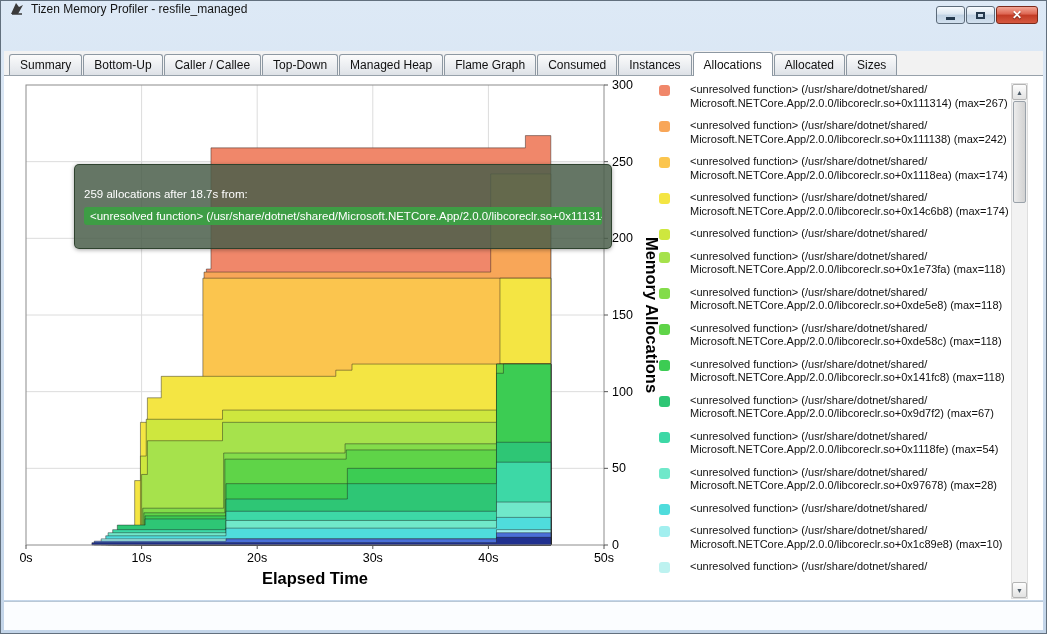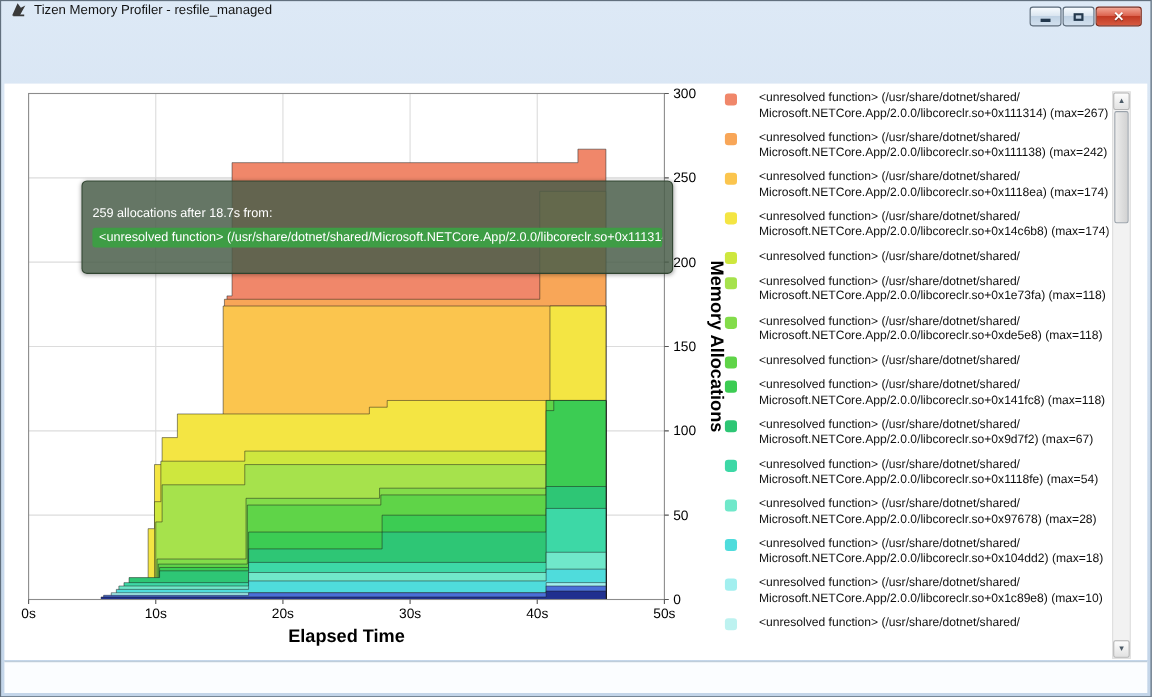--- a/index.html
+++ b/index.html
@@ -62,20 +62,33 @@
       <div class="wbtn">
           <div class="glyph-max"></div>
         </div>
       <div class="wbtn close">
           <span class="glyph-close">✕</span>
         </div>
     </div>
   </div>
 
 
+  <div class="tabstrip" id="tabstrip">
+      <div class="tab">Summary</div>
+      <div class="tab">Bottom-Up</div>
+      <div class="tab">Caller / Callee</div>
+      <div class="tab">Top-Down</div>
+      <div class="tab">Managed Heap</div>
+      <div class="tab">Flame Graph</div>
+      <div class="tab">Consumed</div>
+      <div class="tab">Instances</div>
+      <div class="tab active">Allocations</div>
+      <div class="tab">Allocated</div>
+      <div class="tab">Sizes</div>
+    </div>
 
   <div class="content">
     <svg id="chart-svg" width="660" height="520">
         <line x1="137.60000000000002" y1="9" x2="137.60000000000002" y2="469" stroke="#dcdcdc" stroke-width="1"></line>
         <line x1="253.20000000000002" y1="9" x2="253.20000000000002" y2="469" stroke="#dcdcdc" stroke-width="1"></line>
         <line x1="368.8" y1="9" x2="368.8" y2="469" stroke="#dcdcdc" stroke-width="1"></line>
         <line x1="484.40000000000003" y1="9" x2="484.40000000000003" y2="469" stroke="#dcdcdc" stroke-width="1"></line>
         <line x1="22" y1="392.33333333333337" x2="600" y2="392.33333333333337" stroke="#dcdcdc" stroke-width="1"></line>
         <line x1="22" y1="315.6666666666667" x2="600" y2="315.6666666666667" stroke="#dcdcdc" stroke-width="1"></line>
         <line x1="22" y1="239" x2="600" y2="239" stroke="#dcdcdc" stroke-width="1"></line>
@@ -179,20 +192,21 @@
           <span class="legend-swatch" style="background: rgb(131, 220, 74);"></span>
           <div class="legend-text">
             <div>&lt;unresolved function&gt; (/usr/share/dotnet/shared/</div>
             <div>Microsoft.NETCore.App/2.0.0/libcoreclr.so+0xde5e8) (max=<b>118</b>)</div>
           </div>
         </div>
         <div class="legend-item">
           <span class="legend-swatch" style="background: rgb(95, 212, 72);"></span>
           <div class="legend-text">
             <div>&lt;unresolved function&gt; (/usr/share/dotnet/shared/</div>
+            <div>Microsoft.NETCore.App/2.0.0/libcoreclr.so+0xde58c) (max=<b>118</b>)</div>
           </div>
         </div>
         <div class="legend-item">
           <span class="legend-swatch" style="background: rgb(60, 204, 83);"></span>
           <div class="legend-text">
             <div>&lt;unresolved function&gt; (/usr/share/dotnet/shared/</div>
             <div>Microsoft.NETCore.App/2.0.0/libcoreclr.so+0x141fc8) (max=<b>118</b>)</div>
           </div>
         </div>
         <div class="legend-item">
@@ -213,21 +227,20 @@
           <span class="legend-swatch" style="background: rgb(112, 232, 202);"></span>
           <div class="legend-text">
             <div>&lt;unresolved function&gt; (/usr/share/dotnet/shared/</div>
             <div>Microsoft.NETCore.App/2.0.0/libcoreclr.so+0x97678) (max=<b>28</b>)</div>
           </div>
         </div>
         <div class="legend-item">
           <span class="legend-swatch" style="background: rgb(79, 220, 220);"></span>
           <div class="legend-text">
             <div>&lt;unresolved function&gt; (/usr/share/dotnet/shared/</div>
-            <div>Microsoft.NETCore.App/2.0.0/libcoreclr.so+0x104dd2) (max=<b>18</b>)</div>
           </div>
         </div>
         <div class="legend-item">
           <span class="legend-swatch" style="background: rgb(162, 239, 239);"></span>
           <div class="legend-text">
             <div>&lt;unresolved function&gt; (/usr/share/dotnet/shared/</div>
             <div>Microsoft.NETCore.App/2.0.0/libcoreclr.so+0x1c89e8) (max=<b>10</b>)</div>
           </div>
         </div>
         <div class="legend-item">

